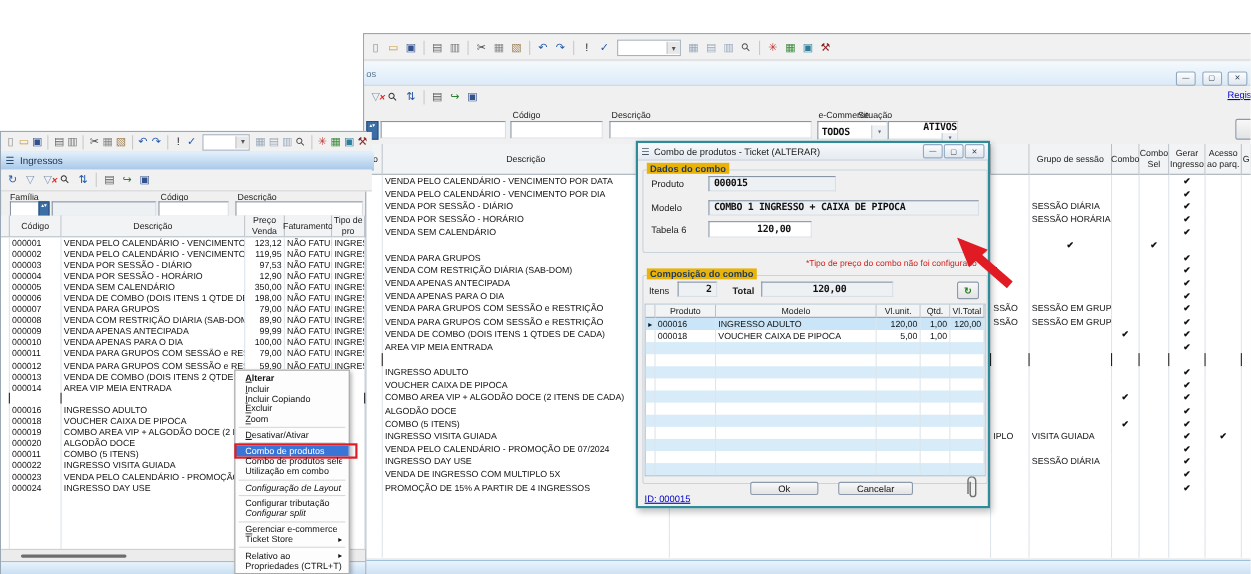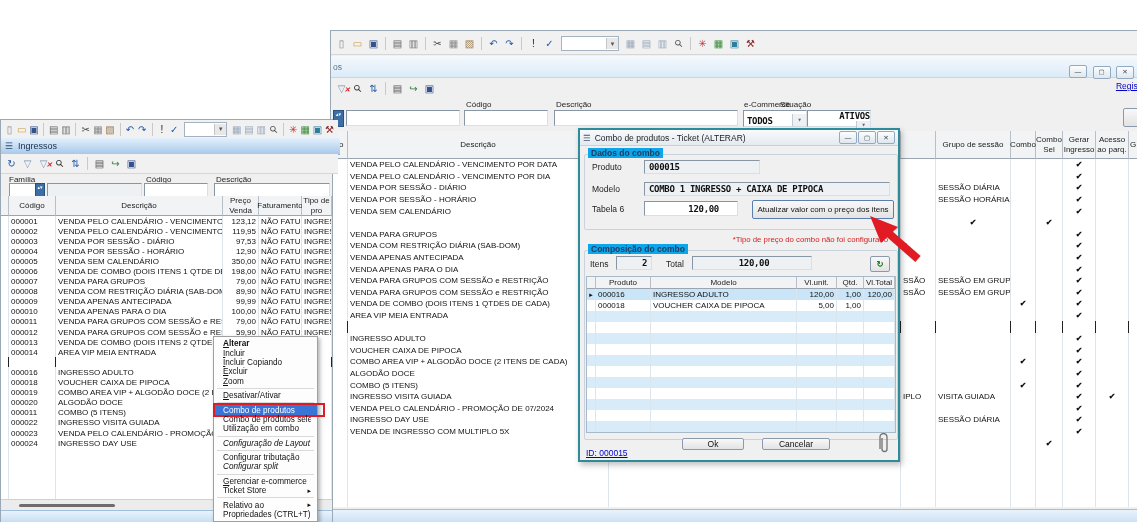--- a/index.html
+++ b/index.html
@@ -70,21 +70,21 @@
   .mi.hl{background:#3875d7;color:#fff;}
   .mi .subarr{font-size:7px;}
   .msep{height:1px;background:#d9d9d9;margin:2px 3px;}
   .redbox{position:absolute;left:-1px;right:-8px;top:-2px;bottom:-2px;border:2px solid #e01b24;pointer-events:none;}
   
   #dlg{left:578px;top:128px;width:322px;height:334px;background:#f0f0f0;border:2px solid #2e8b9a;box-sizing:border-box;z-index:40;box-shadow:2px 3px 6px rgba(0,0,0,.25);}
   #dlg-ttl{position:absolute;left:0;top:0;width:100%;height:16px;background:linear-gradient(#f8fafc,#e4eaf0);border-bottom:1px solid #c8d2dc;display:flex;align-items:center;padding:0 3px;font-size:8.5px;color:#222;box-sizing:border-box;}
   #dlg-ttl .burger{margin-right:4px;color:#456;}
   #dlg-ttl .sp{flex:1;}
   .grp{position:absolute;border:1px solid #c9d3dd;border-radius:2px;}
-  .grplbl{position:absolute;font-size:8.5px;font-weight:bold;color:#1d3a5f;background:#0ea5e9;padding:0 3px;}
+  .grplbl{position:absolute;font-size:8.5px;font-weight:bold;color:#1d3a5f;background:#eab308;padding:0 3px;}
   .dlg-lbl{position:absolute;font-size:8.5px;color:#222;}
   .ro{background:#eef1f4;}
   .dfld{position:absolute;display:flex;align-items:center;padding-left:4px;box-sizing:border-box;}
   #warn{position:absolute;right:10px;top:105px;font-size:7.8px;color:#d22222;}
   #upd-btn{position:absolute;left:172px;top:70px;width:140px;height:17px;border-color:#5a7fae;font-size:8px;}
   #dgrid{position:absolute;left:6px;top:146px;width:310px;background:#fff;border:1px solid #a9b9c8;box-sizing:border-box;}
   .dghead{display:grid;grid-template-columns:9px 55px 146px 40px 27px 1fr;height:12px;}
   .dghead .thead-cell{font-size:8px;}
   .drow{display:grid;grid-template-columns:9px 55px 146px 40px 27px 1fr;height:11px;}
   .drow.hlrow{background:#c9e5f7;}
@@ -525,20 +525,21 @@
           <div class="cell c"></div>
           <div class="cell c"></div>
           <div class="cell c">
             <div class="chk" style="display: inline;">✔</div>
           </div>
           <div class="cell c"></div>
           <div class="cell"></div>
         </div>
         <div class="brow row-alt">
           <div class="cell"></div>
+          <div class="cell">PROMOÇÃO DE 15% A PARTIR DE 4 INGRESSOS</div>
           <div class="cell"></div>
           <div class="cell"></div>
           <div class="cell"></div>
           <div class="cell c"></div>
           <div class="cell c"></div>
           <div class="cell c">
             <div class="chk" style="display: inline;">✔</div>
           </div>
           <div class="cell c"></div>
           <div class="cell"></div>
@@ -976,30 +977,29 @@
 
     <div class="grp" style="left:4px;top:24px;width:312px;height:74px;"></div>
     <span class="grplbl" style="left:8px;top:18px;">Dados do combo</span>
 
     <span class="dlg-lbl" style="left:12px;top:32px;">Produto</span>
     <span class="dfld fld ro mono" style="left:64px;top:30px;width:116px;">000015</span>
     <span class="dlg-lbl" style="left:12px;top:54px;">Modelo</span>
     <span class="dfld fld ro mono" style="left:64px;top:52px;width:246px;">COMBO 1 INGRESSO + CAIXA DE PIPOCA</span>
     <span class="dlg-lbl" style="left:12px;top:74px;">Tabela 6</span>
     <span class="dfld fld mono" style="left:64px;top:71px;width:94px;height:15px;justify-content:flex-end;padding-right:18px;">120,00</span>
-    <span id="upd-btn" class="btn">Atualizar valor com o preço dos itens</span>
 
     <span id="warn">*Tipo de preço do combo não foi configurado</span>
 
     <div class="grp" style="left:4px;top:120px;width:312px;height:188px;"></div>
     <span class="grplbl" style="left:8px;top:114px;">Composição do combo</span>
 
     <span class="dlg-lbl" style="left:10px;top:129px;">Itens</span>
     <span class="dfld fld ro mono" style="left:36px;top:126px;width:36px;justify-content:flex-end;padding-right:4px;">2</span>
-    <span class="dlg-lbl" style="left:86px;top:129px;">Total</span>
+    <span class="dlg-lbl" style="left:86px;top:129px;font-weight:bold;">Total</span>
     <span class="dfld fld ro mono" style="left:112px;top:126px;width:120px;justify-content:center;">120,00</span>
     <span class="btn" style="position:absolute;right:8px;top:126px;width:18px;height:14px;color:#1f7d1f;font-weight:bold;">↻</span>
 
     <div id="dgrid">
       <div class="dghead">
         <div class="thead-cell"></div>
         <div class="thead-cell">Produto</div>
         <div class="thead-cell">Modelo</div>
         <div class="thead-cell">Vl.unit.</div>
         <div class="thead-cell">Qtd.</div>

